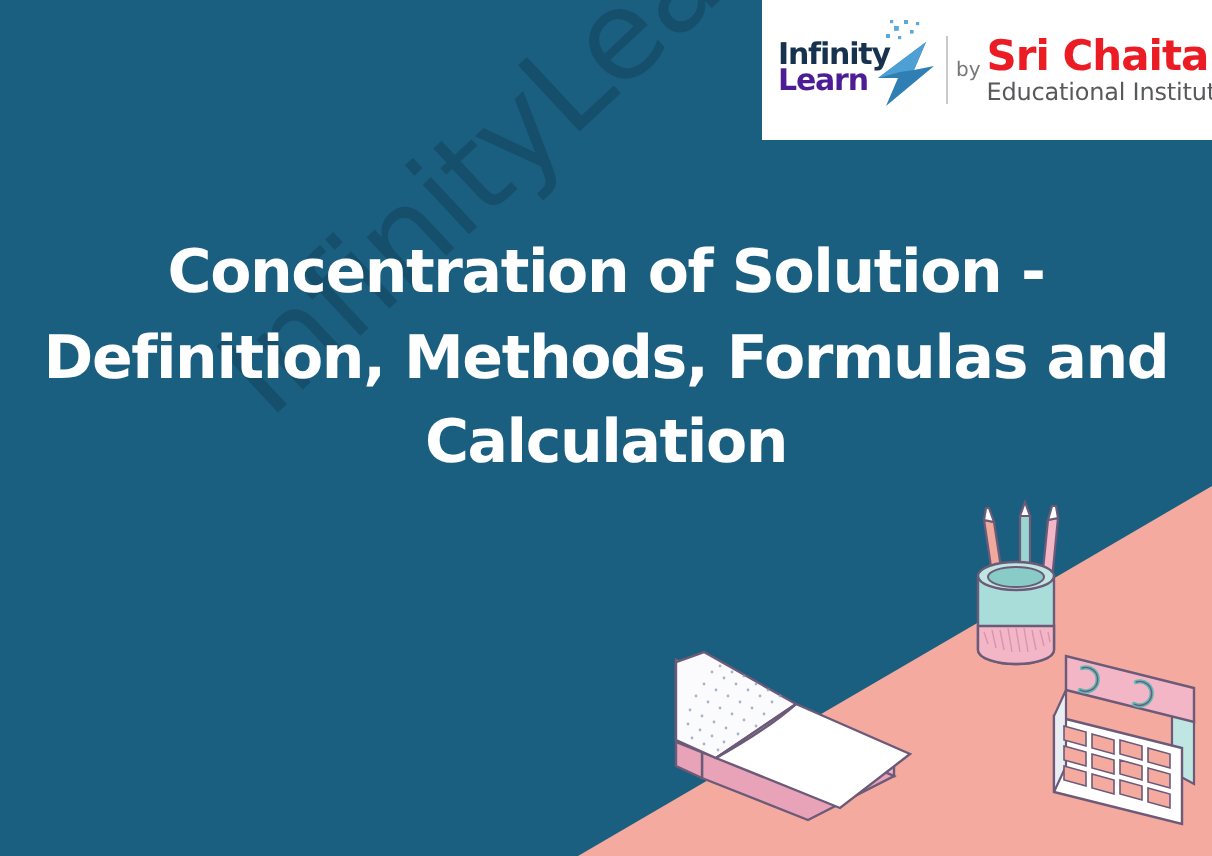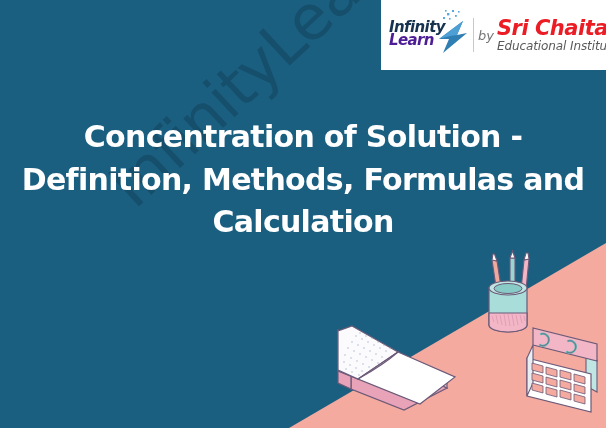--- a/index.html
+++ b/index.html
@@ -58,21 +58,20 @@
     left: 381px;
     top: 0px;
     width: 225px;
     height: 70px;
     background: #ffffff;
     z-index: 4;
     display: flex;
     align-items: center;
     box-sizing: border-box;
     padding-left: 6px;
-    font-style: italic;
   }
   #infinity-logo {
     position: relative;
     width: 84px;
     height: 52px;
     flex: 0 0 auto;
   }
   #infinity-wordmark {
     position: absolute;
     left: 2px;
@@ -91,21 +90,21 @@
 
   #logo-divider {
     width: 1px;
     height: 34px;
     background: #c9c9c9;
     margin: 0 4px 0 2px;
     flex: 0 0 auto;
   }
   #logo-by {
     font-family: "DejaVu Sans", sans-serif;
-    font-size: 13px;
+    font-size: 10px;
     color: #777777;
     margin-right: 3px;
     flex: 0 0 auto;
   }
   #sri-chaitanya-block {
     flex: 1 1 auto;
     line-height: 1.05;
     padding-right: 3px;
   }
   #sri-chaitanya-name {

